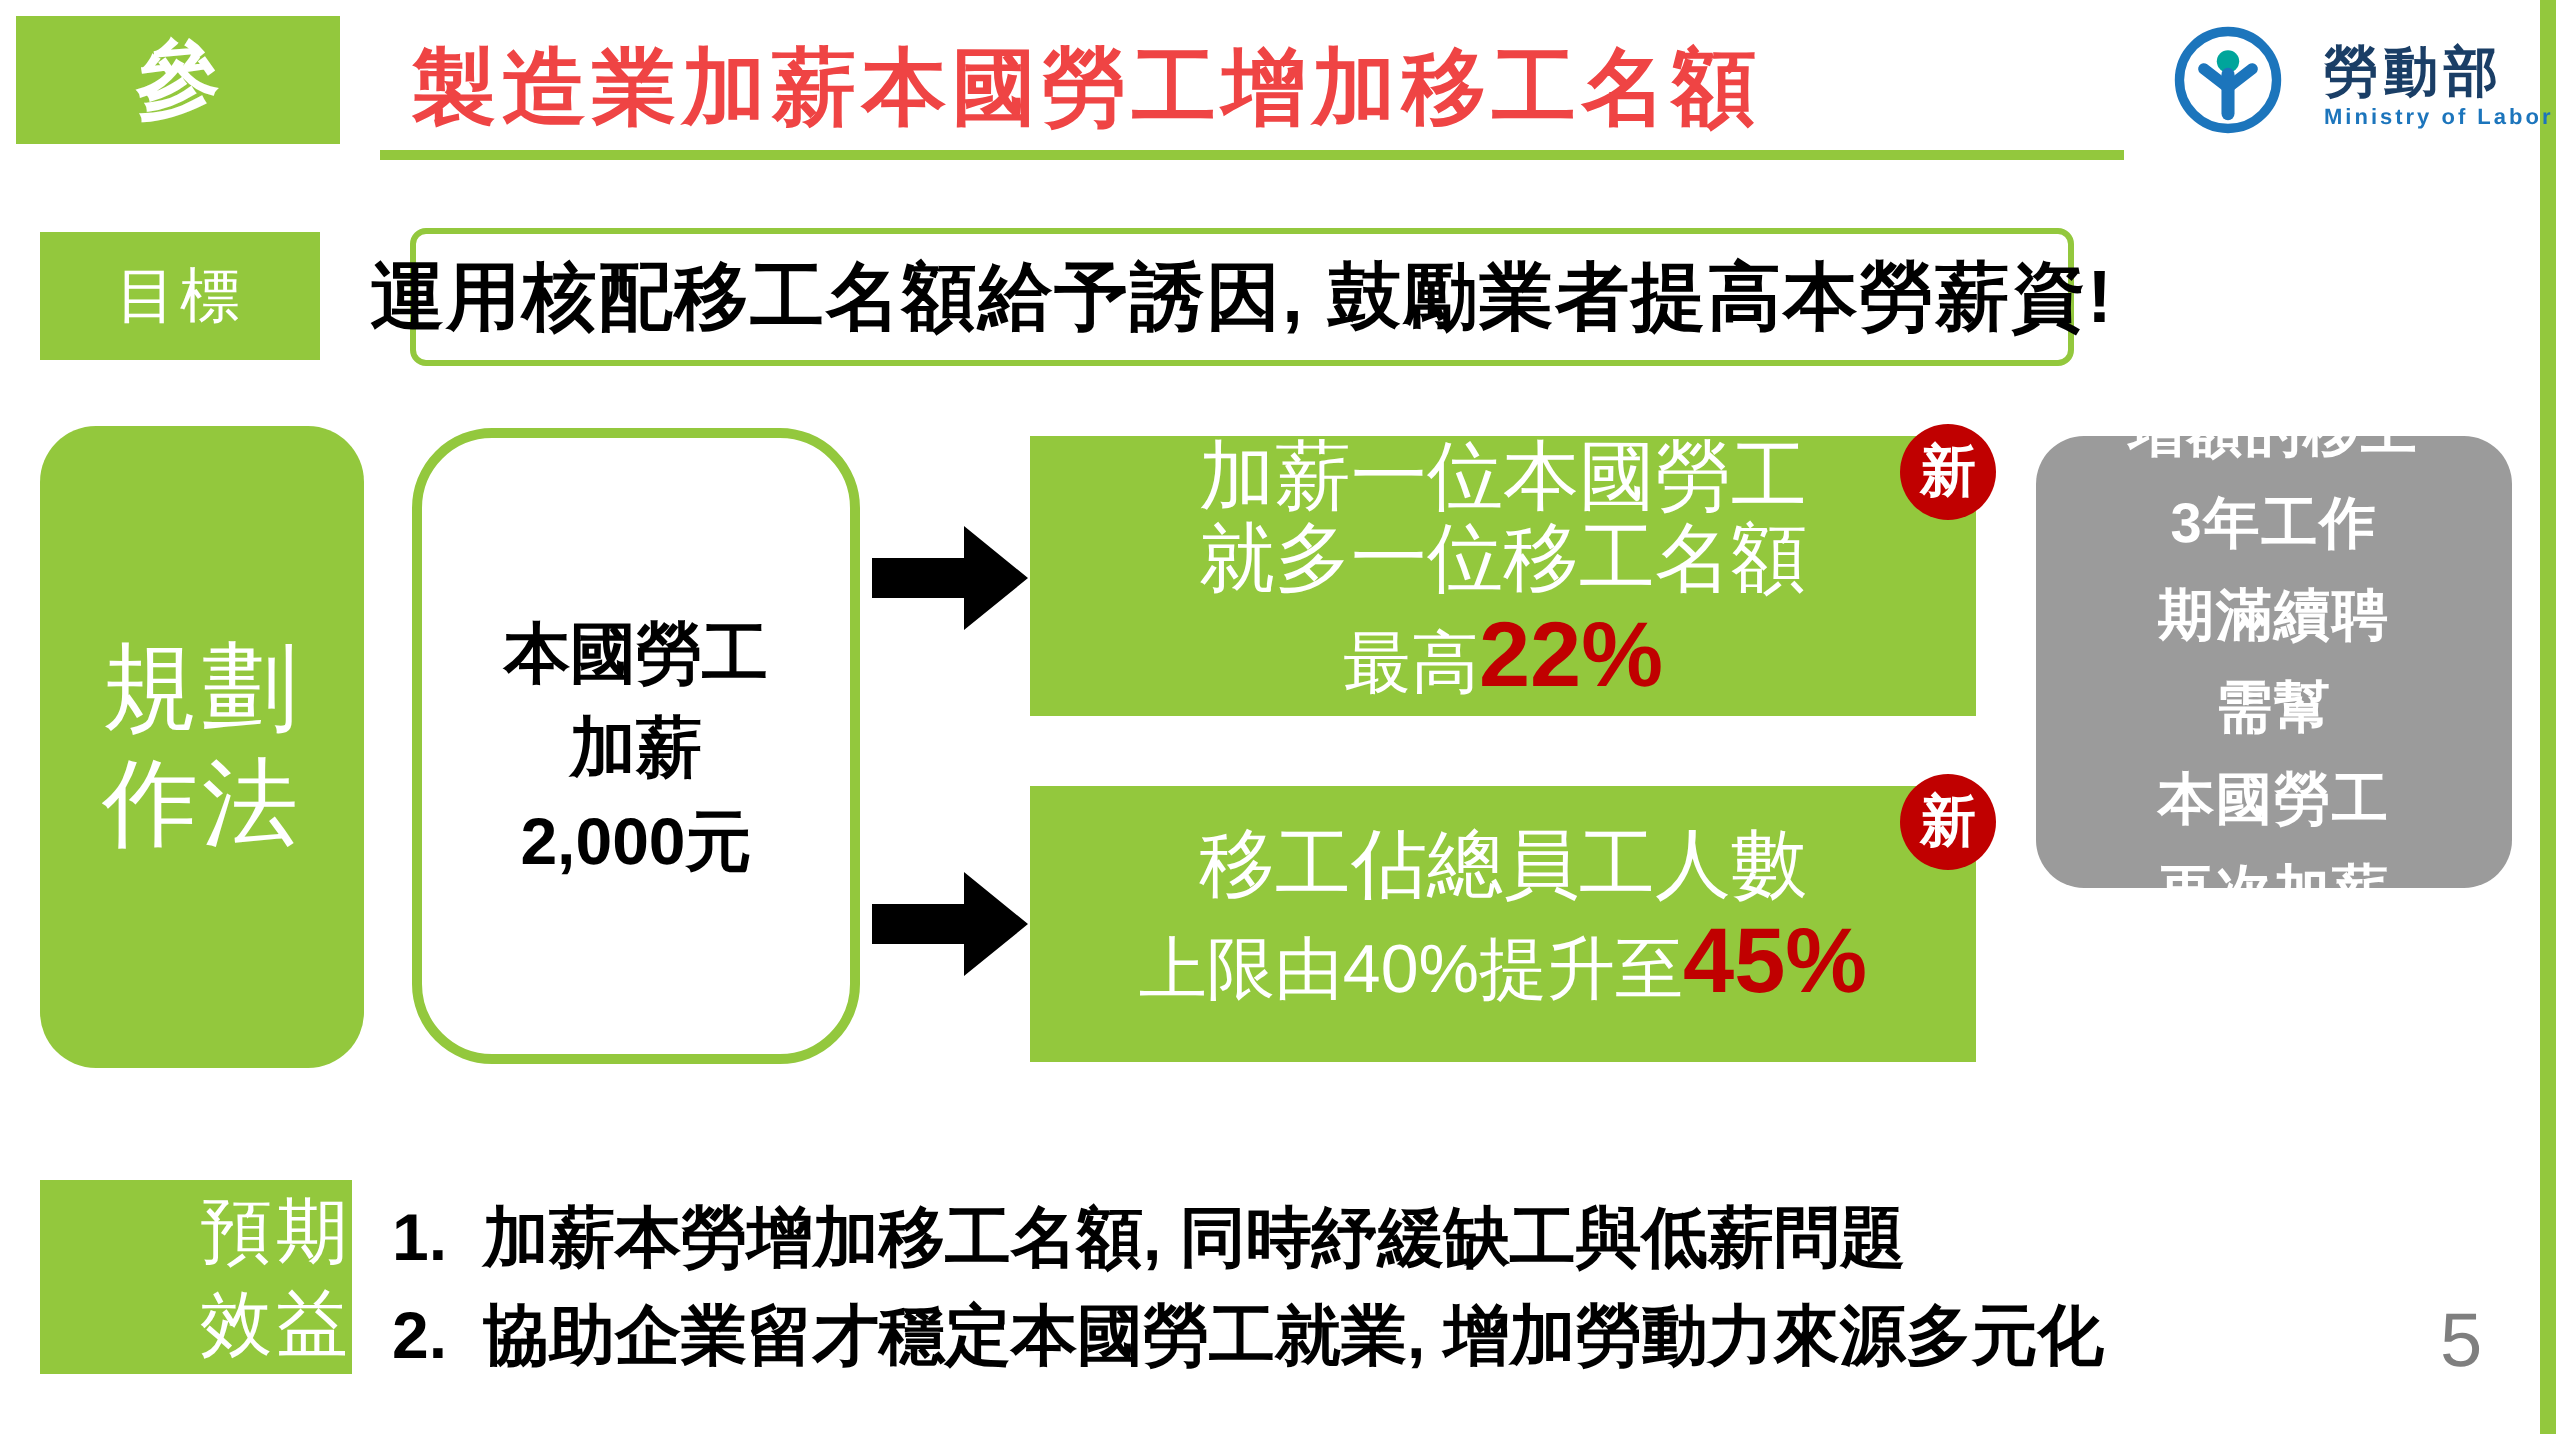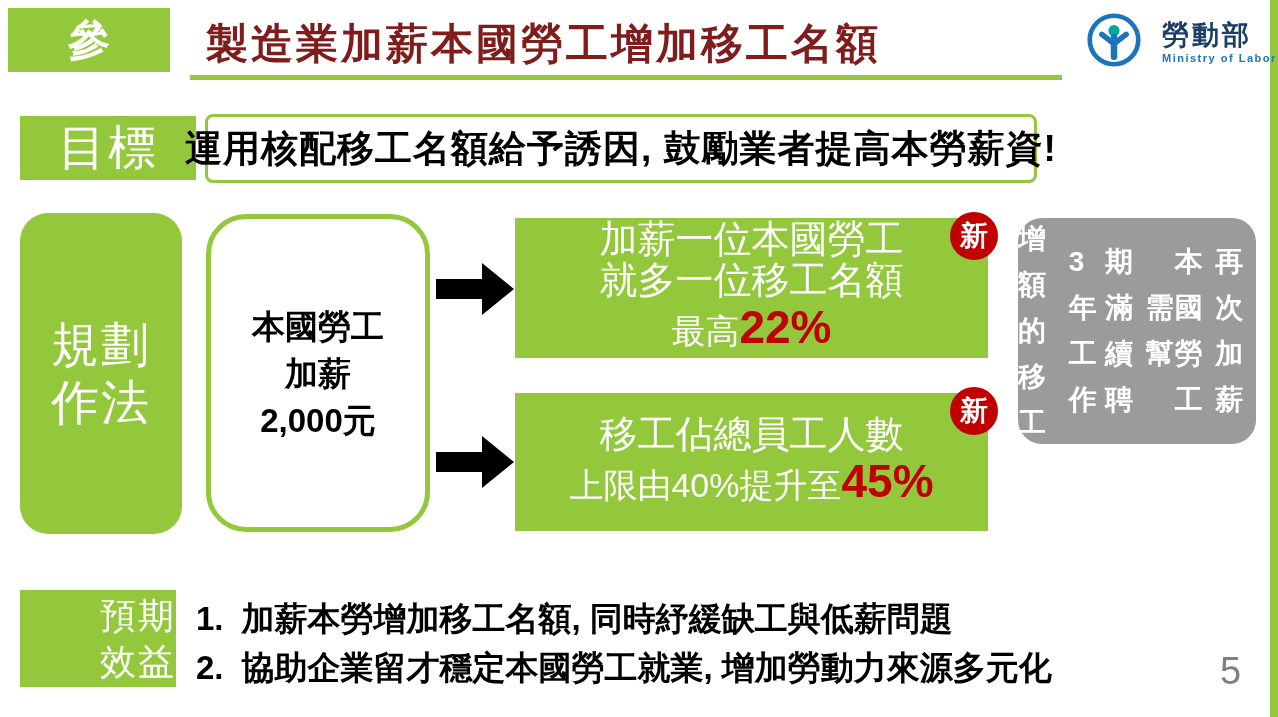--- a/index.html
+++ b/index.html
@@ -13,32 +13,32 @@
   body{
     font-family:"Liberation Sans","DejaVu Sans",sans-serif;
     background:#fff;
   }
   .slide{position:relative;width:1278px;height:717px;background:#fff;overflow:hidden;}
   .edge-strip{position:absolute;right:0;top:0;width:8px;height:717px;background:var(--green);}
 
   
   .section-badge{position:absolute;left:8px;top:8px;width:162px;height:64px;background:var(--green);
     color:#fff;font-size:42px;font-weight:bold;display:flex;align-items:center;justify-content:center;}
-  .slide-title{position:absolute;left:206px;top:16px;font-size:42px;font-weight:bold;color:#7f1d1d;
+  .slide-title{position:absolute;left:206px;top:16px;font-size:42px;font-weight:bold;color:#ef4444;
     letter-spacing:3px;white-space:nowrap;}
   .title-underline{position:absolute;left:190px;top:75px;width:872px;height:5px;background:var(--green);}
 
   .logo{position:absolute;left:1086px;top:12px;display:flex;align-items:center;gap:20px;}
   .logo-text{display:flex;flex-direction:column;align-items:flex-start;}
   .logo-zh{font-size:27px;font-weight:bold;color:var(--navy);letter-spacing:3px;line-height:30px;}
   .logo-en{font-size:11px;font-weight:bold;color:var(--blue);letter-spacing:1.5px;margin-top:2px;white-space:nowrap;}
 
   
-  .goal-label{position:absolute;left:20px;top:116px;width:176px;height:64px;background:var(--green);
-    color:#fff;font-size:48px;display:flex;align-items:center;justify-content:center;letter-spacing:2px;}
+  .goal-label{position:absolute;left:20px;top:116px;width:140px;height:64px;background:var(--green);
+    color:#fff;font-size:30px;display:flex;align-items:center;justify-content:center;letter-spacing:2px;}
   .goal-box{position:absolute;left:205px;top:114px;width:832px;height:69px;background:#fff;
     border:3px solid var(--green);border-radius:8px;display:flex;align-items:center;justify-content:center;}
   .goal-text{font-size:37px;font-weight:bold;color:#000;letter-spacing:1px;white-space:nowrap;}
 
   
   .plan-label{position:absolute;left:20px;top:213px;width:162px;height:321px;background:var(--green);
     border-radius:28px;color:#fff;font-size:48px;display:flex;flex-direction:column;
     align-items:center;justify-content:center;line-height:58px;letter-spacing:2px;}
   .source-box{position:absolute;left:206px;top:214px;width:224px;height:318px;background:#fff;
     border:5px solid var(--green);border-radius:40px;display:flex;flex-direction:column;
@@ -54,21 +54,21 @@
   .gb-line{font-size:38px;line-height:41px;white-space:nowrap;}
   .gb-line-big{font-size:34px;line-height:52px;white-space:nowrap;display:flex;align-items:baseline;}
   .hl{color:var(--red);font-size:46px;font-weight:bold;}
 
   .new-badge{position:absolute;top:-6px;right:-10px;width:48px;height:48px;border-radius:50%;
     background:var(--red);color:#fff;font-size:28px;font-weight:bold;
     display:flex;align-items:center;justify-content:center;}
 
   .side-box{position:absolute;left:1018px;top:218px;width:238px;height:226px;background:var(--gray);
     border-radius:24px;color:#fff;font-size:28px;font-weight:bold;line-height:46px;
-    display:flex;flex-direction:row;align-items:center;justify-content:center;letter-spacing:1px;}
+    display:flex;flex-direction:column;align-items:center;justify-content:center;letter-spacing:1px;}
 
   
   .benefit-label{position:absolute;left:20px;top:590px;width:156px;height:97px;background:var(--green);
     color:#fff;font-size:36px;display:flex;flex-direction:column;align-items:flex-end;justify-content:center;
     line-height:46px;letter-spacing:2px;}
   .benefit-list{position:absolute;left:196px;top:594px;display:flex;flex-direction:column;}
   .benefit-row{display:flex;gap:18px;font-size:33px;font-weight:bold;color:#000;line-height:49px;white-space:nowrap;}
 
   .page-number{position:absolute;left:1220px;top:650px;font-size:38px;color:#7F7F7F;}
 </style>

